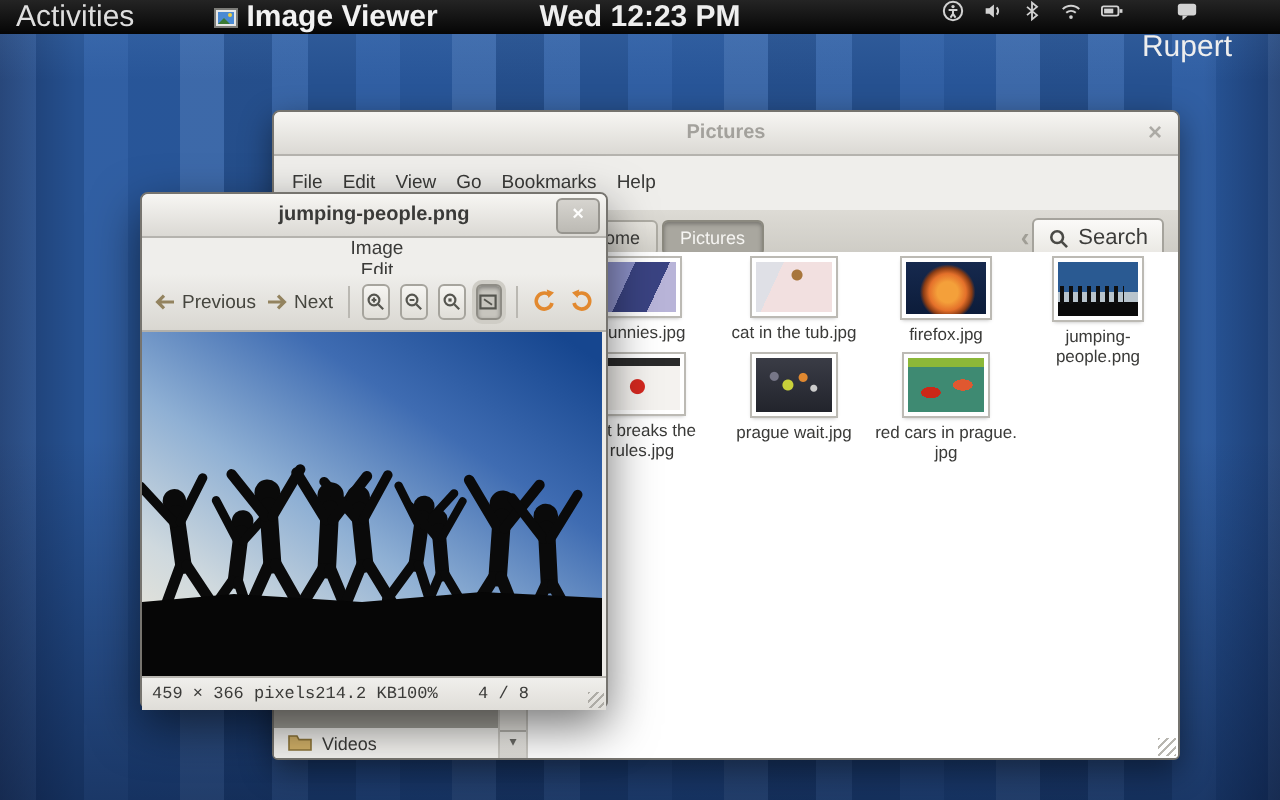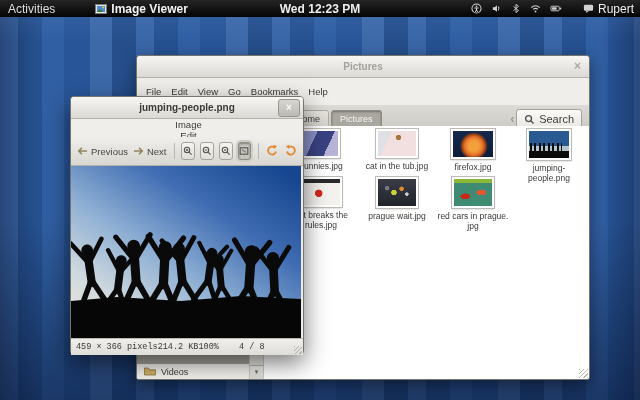--- a/index.html
+++ b/index.html
@@ -9,27 +9,27 @@
     background-image:
       linear-gradient(180deg, rgba(120,170,230,0.35) 0, rgba(120,170,230,0.15) 6px, rgba(0,0,0,0) 40px, rgba(0,0,0,0) 55%, rgba(0,8,30,0.45) 100%),
       linear-gradient(90deg, rgba(0,0,20,0.30) 0, rgba(0,0,0,0) 6%, rgba(0,0,0,0) 94%, rgba(0,0,20,0.30) 100%),
       repeating-linear-gradient(90deg,
         rgba(255,255,255,0.07) 0 18px, rgba(0,0,0,0.10) 18px 42px,
         rgba(255,255,255,0.03) 42px 64px, rgba(0,0,0,0.05) 64px 90px,
         rgba(255,255,255,0.09) 90px 112px, rgba(0,0,0,0.13) 112px 136px);
   }
   
   .panel{position:absolute;top:0;left:0;right:0;height:17px;z-index:60;
-    background:linear-gradient(#242424,#050505);color:#dedede;font-size:12px;
-    display:flex;align-items:center;}
+    background:linear-gradient(#242424,#050505);color:#dedede;font-size:15px;
+    display:flex;align-items:flex-start;}
   .panel .activities{margin-left:8px;}
   .panel .appmenu{margin-left:40px;display:flex;align-items:center;gap:4px;font-weight:bold;color:#f2f2f2;}
   .panel .clock{position:absolute;left:50%;transform:translateX(-50%);font-weight:bold;color:#eee;}
   .panel .status{position:absolute;right:78px;display:flex;align-items:center;gap:9px;}
-  .panel .user{position:absolute;right:6px;display:flex;align-items:center;gap:4px;color:#eee;}
+  .panel .user{position:absolute;right:24px;display:flex;align-items:center;gap:4px;color:#eee;flex-direction:column;}
   .picon{display:block;}
   
   .window{position:absolute;border:1px solid #76746f;border-radius:4px 4px 3px 3px;background:#eceae6;}
   .titlebar{position:relative;height:21px;border-radius:3px 3px 0 0;
     background:linear-gradient(#f7f6f3,#dbd9d4);border-bottom:1px solid #b5b3ae;
     display:flex;align-items:center;justify-content:center;font-size:10px;font-weight:bold;}
   .menubar{display:flex;align-items:center;height:18px;background:#efeeeb;font-size:9.5px;color:#3a3a38;}
   .menubar .menu-item{padding:0 5px;}
   
   .fm{left:136px;top:55px;width:452px;height:323px;z-index:10;

